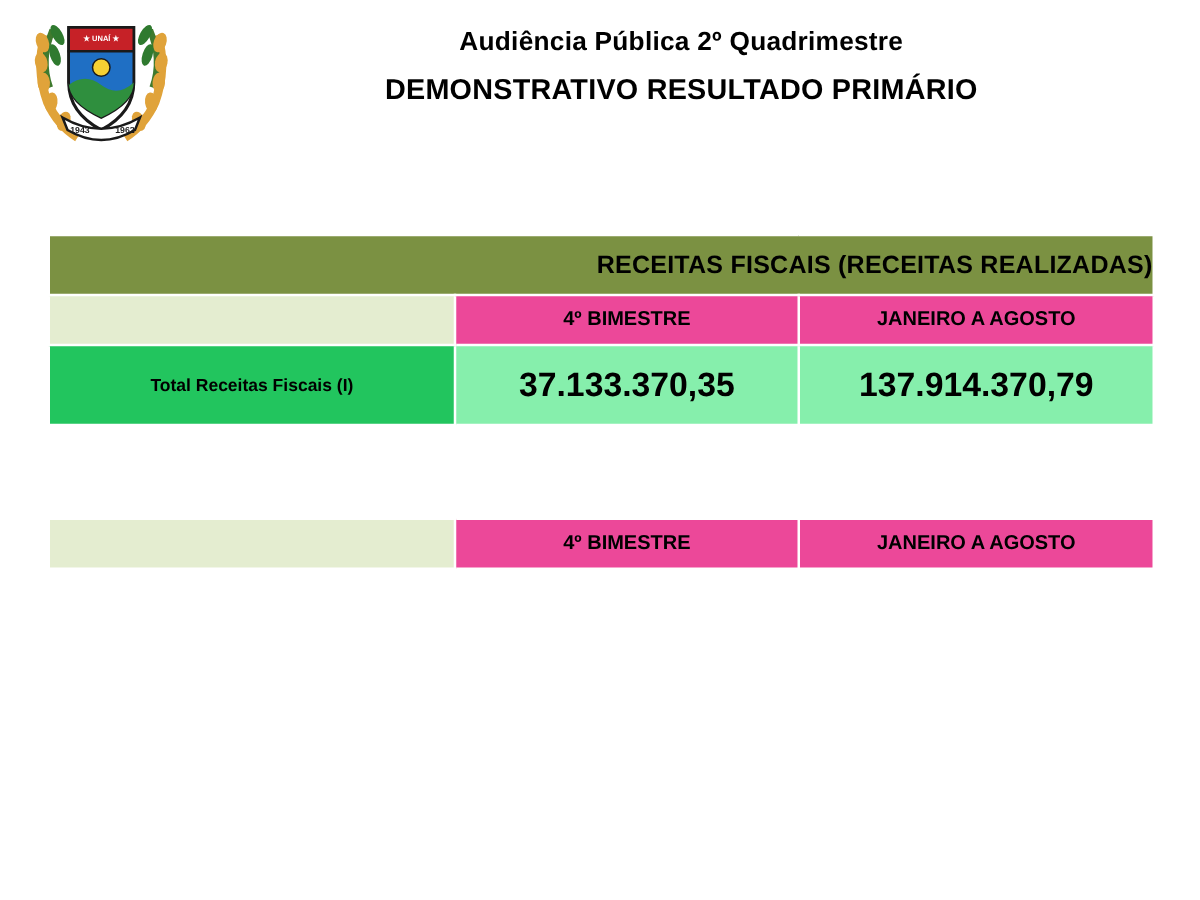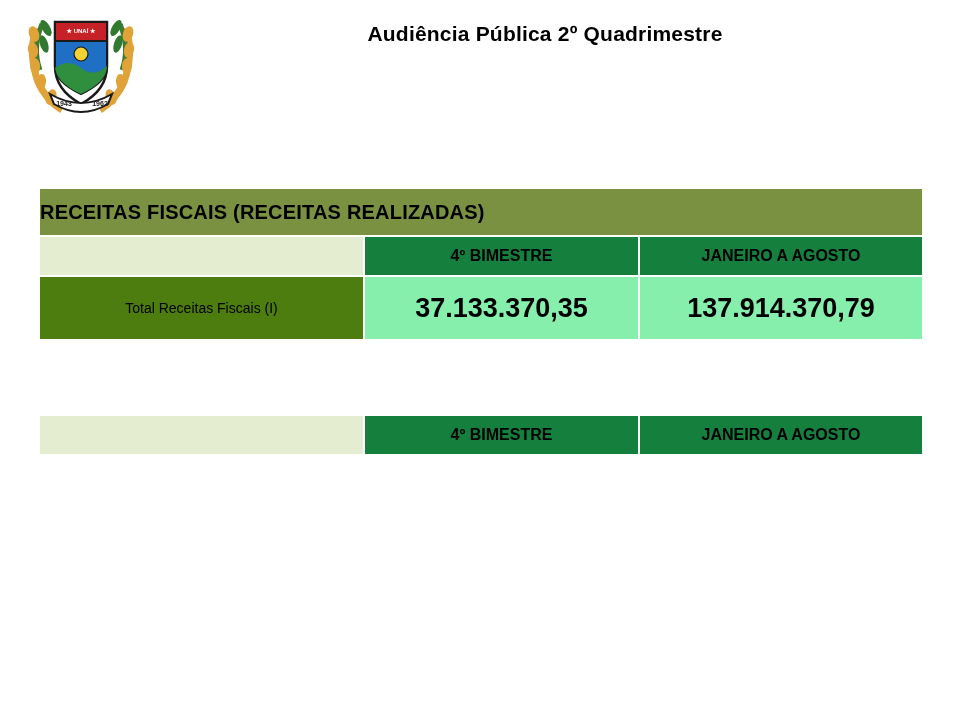--- a/index.html
+++ b/index.html
@@ -64,41 +64,41 @@
     table-layout: fixed;
   }
   table.fiscal td {
     border: 2px solid #ffffff;
     padding: 0;
     vertical-align: middle;
   }
   .band-head {
     background: #7b9142;
     color: #000000;
-    text-align: left;
+    text-align: right;
     font-size: 20px;
     font-weight: bold;
     height: 46px;
     letter-spacing: 0.2px;
   }
   .col-head {
-    background: #15803d;
+    background: #ec4899;
     text-align: center;
     font-size: 16px;
     font-weight: bold;
     height: 38px;
   }
   .col-head.blank {
     background: #e4edd0;
   }
   .row-label {
-    background: #4d7c0f;
+    background: #22c55e;
     text-align: center;
     font-size: 14px;
-    font-weight: normal;
+    font-weight: bold;
     height: 62px;
     padding: 0 6px;
   }
   .value-cell {
     background: #86efac;
     text-align: center;
     font-size: 27px;
     font-weight: bold;
     height: 62px;
   }
@@ -157,20 +157,21 @@
       <path d="M28 86 Q59 104 90 86 L86 96 Q59 112 32 96 Z" fill="#ffffff" stroke="#1a1a1a" stroke-width="2"></path>
       <g font-family="Liberation Sans, sans-serif" font-size="7" font-weight="bold" fill="#1a1a1a">
         <text x="42" y="98" text-anchor="middle">1943</text>
         <text x="78" y="98" text-anchor="middle">1962</text>
       </g>
     </svg>
   </div>
 
   <div class="titles">
     <div class="title-main">Audiência Pública 2º Quadrimestre</div>
+    <div class="title-sub">DEMONSTRATIVO RESULTADO PRIMÁRIO</div>
   </div>
 </div>
 
 <div class="table-block" id="receitas-table">
   <table class="fiscal">
     <colgroup>
         <col class="c1">
         <col class="c2">
         <col class="c3">
       </colgroup>

